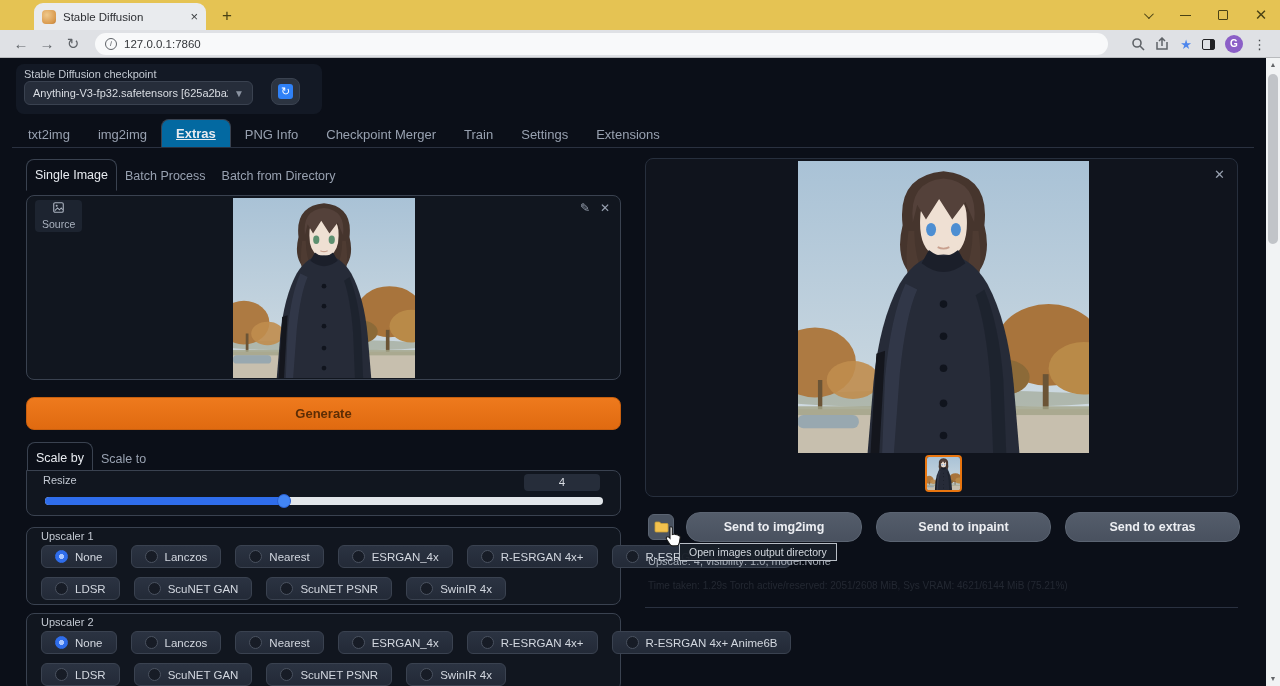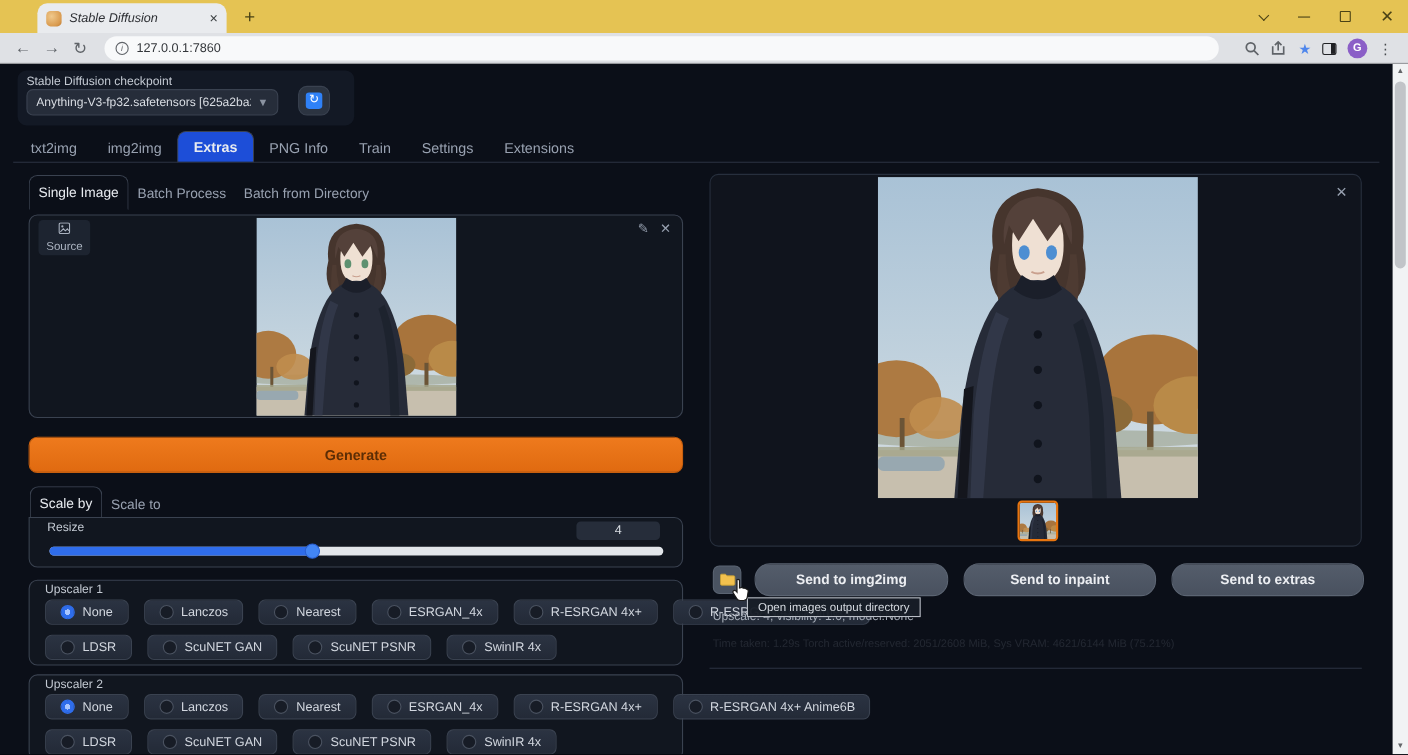--- a/index.html
+++ b/index.html
@@ -5,21 +5,21 @@
   * { margin:0; padding:0; box-sizing:border-box; }
   body { font-family:"Liberation Sans", sans-serif; background:#000; }
   .screen { position:relative; width:1280px; height:686px; overflow:hidden; background:#0b0f18; }
 
   
   .tabstrip { position:absolute; left:0; top:0; width:1280px; height:30px; background:var(--chrome_theme,#e5c353); }
   .btab { position:absolute; left:34px; top:3px; width:172px; height:27px; background:#e9ebee;
           border-radius:9px 9px 0 0; display:flex; align-items:center; padding:0 8px; gap:7px; }
   .btab .fav { width:14px; height:14px; border-radius:4px;
           background:radial-gradient(circle at 35% 35%, #f0c98c, #d99a4e 70%, #b97832); flex:none; }
-  .btab .ttl { font-size:11.5px; color:#2d2f33; flex:1; white-space:nowrap; overflow:hidden;font-style:italic; }
+  .btab .ttl { font-size:11.5px; color:#2d2f33; flex:1; white-space:nowrap; overflow:hidden; }
   .btab .tclose { font-size:13px; color:#3c4043; cursor:default; }
   .newtab { position:absolute; left:216px; top:6px; width:22px; height:22px; text-align:center; line-height:20px;
           font-size:17px; color:#4a4215; }
   .wctl { position:absolute; top:0; height:30px; width:38px; display:flex; align-items:center; justify-content:center; }
   .wc-chevron { left:1128px; } .wc-chevron i { display:block; width:7px; height:7px; border-right:1.6px solid #4a4215;
           border-bottom:1.6px solid #4a4215; transform:rotate(45deg) translateY(-2px); }
   .wc-min { left:1166px; } .wc-min i { display:block; width:11px; height:0; border-top:1.6px solid #4a4215; }
   .wc-max { left:1204px; } .wc-max i { display:block; width:10px; height:10px; border:1.6px solid #4a4215; border-radius:1px; }
   .wc-close { left:1242px; font-size:15px; color:#4a4215; }
 
@@ -50,21 +50,21 @@
   .ckdrop .val { flex:1; font-size:11px; color:#d9dde3; white-space:nowrap; overflow:hidden; }
   .ckdrop .chv { font-size:10px; color:#8b93a1; }
   .ckrefresh { position:absolute; left:271px; top:20px; width:29px; height:27px; background:#2c3441; border:1px solid #3a4250;
           border-radius:8px; display:flex; align-items:center; justify-content:center; }
   .ckrefresh .sq { width:15px; height:15px; background:#2f81f7; border-radius:3px; display:flex; align-items:center;
           justify-content:center; color:#fff; font-size:11px; line-height:1; }
 
   .maintabs { position:absolute; left:14px; top:62px; height:28px; display:flex; align-items:flex-end; }
   .mtab { font-size:13px; color:#98a1b0; padding:6px 14px; }
   .mtab.active { color:#e8ebf0; font-weight:bold; border:1px solid #3a4250; border-bottom-color:#0b0f18;
-          border-radius:8px 8px 0 0; background:#1d4ed8; }
+          border-radius:8px 8px 0 0; background:#0369a1;text-decoration:underline; }
   .contentline { position:absolute; left:12px; top:89px; width:1242px; height:0; border-top:1px solid #2a3140; }
 
   
   .subtabs { position:absolute; left:26px; top:101px; display:flex; align-items:flex-end; }
   .stab { font-size:12.5px; color:#98a1b0; padding:8px 8px; }
   .stab.active { color:#e8ebf0; border:1px solid #3a4250; border-radius:8px 8px 0 0; border-bottom-color:#0b0f18; }
 
   .srcpanel { position:absolute; left:26px; top:137px; width:595px; height:185px; border:1px solid #3a4250;
           border-radius:8px; background:#11161f; }
   .srcchip { position:absolute; left:8px; top:4px; display:flex; align-items:center; gap:5px; background:#1d2430;
@@ -234,20 +234,21 @@
     </div>
     <div class="ckrefresh">
       <span class="sq">↻</span>
     </div>
 
     <div class="maintabs">
       <span class="mtab">txt2img</span>
       <span class="mtab">img2img</span>
       <span class="mtab active">Extras</span>
       <span class="mtab">PNG Info</span>
+      <span class="mtab">Checkpoint Merger</span>
       <span class="mtab">Train</span>
       <span class="mtab">Settings</span>
       <span class="mtab">Extensions</span>
     </div>
     <div class="contentline"></div>
 
     <div class="subtabs">
       <span class="stab active">Single Image</span>
       <span class="stab">Batch Process</span>
       <span class="stab">Batch from Directory</span>

